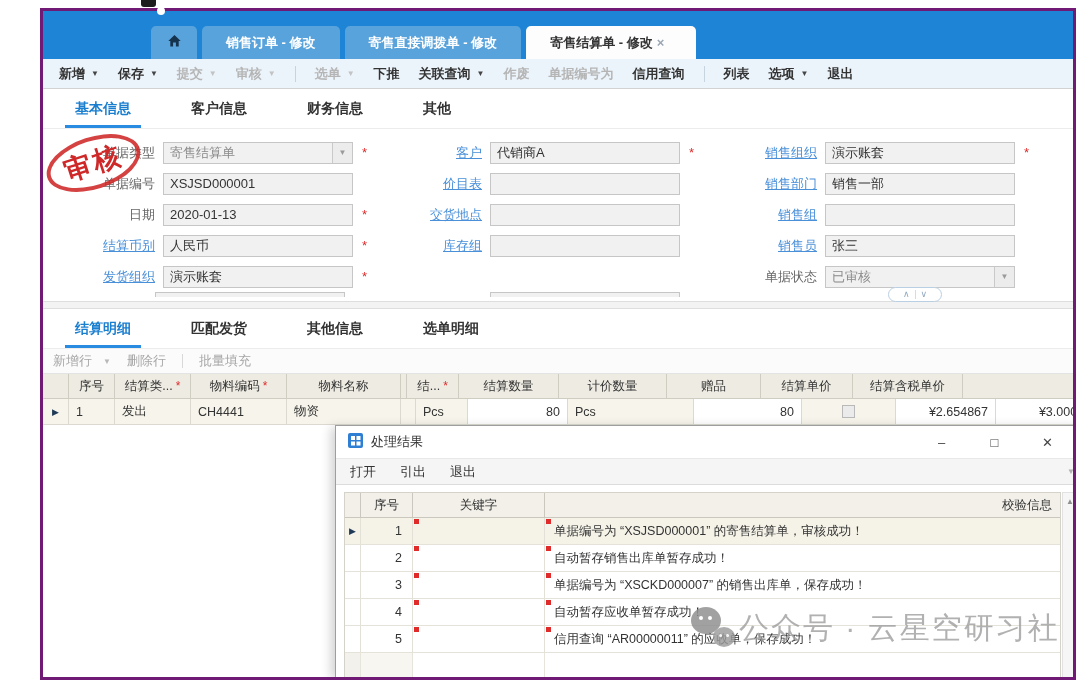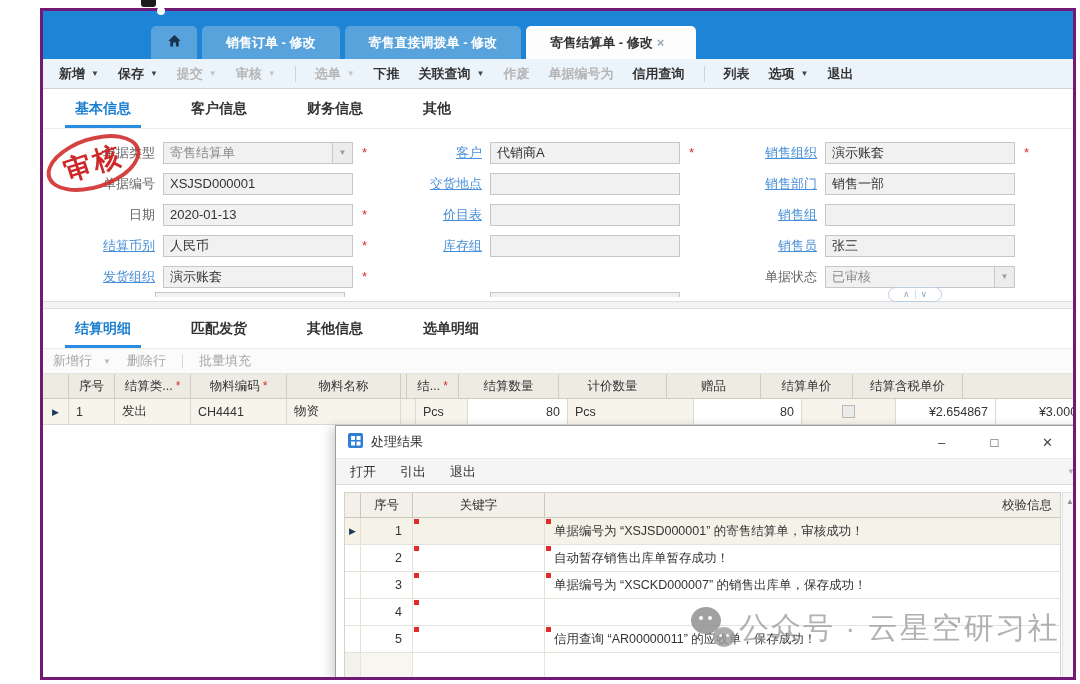--- a/index.html
+++ b/index.html
@@ -238,27 +238,27 @@
 
     <div class="fcol c2">
       <div class="frow">
         <span class="flabel link">客户</span>
         <span class="finput">
             <span>代销商A</span>
           </span>
         <span class="req">*</span>
       </div>
       <div class="frow">
+        <span class="flabel link">价目表</span>
+        <span class="finput">
+            <span></span>
+          </span>
+      </div>
+      <div class="frow">
         <span class="flabel link">交货地点</span>
-        <span class="finput">
-            <span></span>
-          </span>
-      </div>
-      <div class="frow">
-        <span class="flabel link">价目表</span>
         <span class="finput">
             <span></span>
           </span>
       </div>
       <div class="frow">
         <span class="flabel link">库存组</span>
         <span class="finput">
             <span></span>
           </span>
       </div>
@@ -443,20 +443,21 @@
         <div class="drow">
           <div class="dc gut"></div>
           <div class="dc seq">3</div>
           <div class="dc key mark"></div>
           <div class="dc msg mark" style="border-right:none">单据编号为 “XSCKD000007” 的销售出库单，保存成功！</div>
         </div>
         <div class="drow">
           <div class="dc gut"></div>
           <div class="dc seq">4</div>
           <div class="dc key mark"></div>
+          <div class="dc msg mark" style="border-right:none">自动暂存应收单暂存成功！</div>
         </div>
         <div class="drow">
           <div class="dc gut"></div>
           <div class="dc seq">5</div>
           <div class="dc key mark"></div>
           <div class="dc msg mark" style="border-right:none">信用查询 “AR00000011” 的应收单，保存成功！</div>
         </div>
 
         <div class="dempty">
           <div class="de gut"></div>

